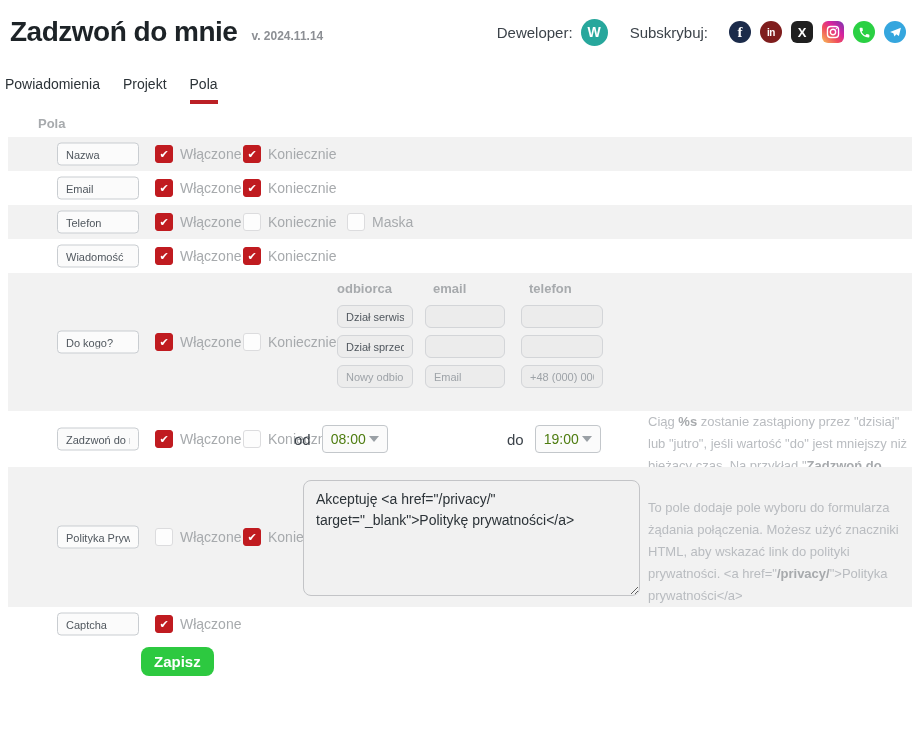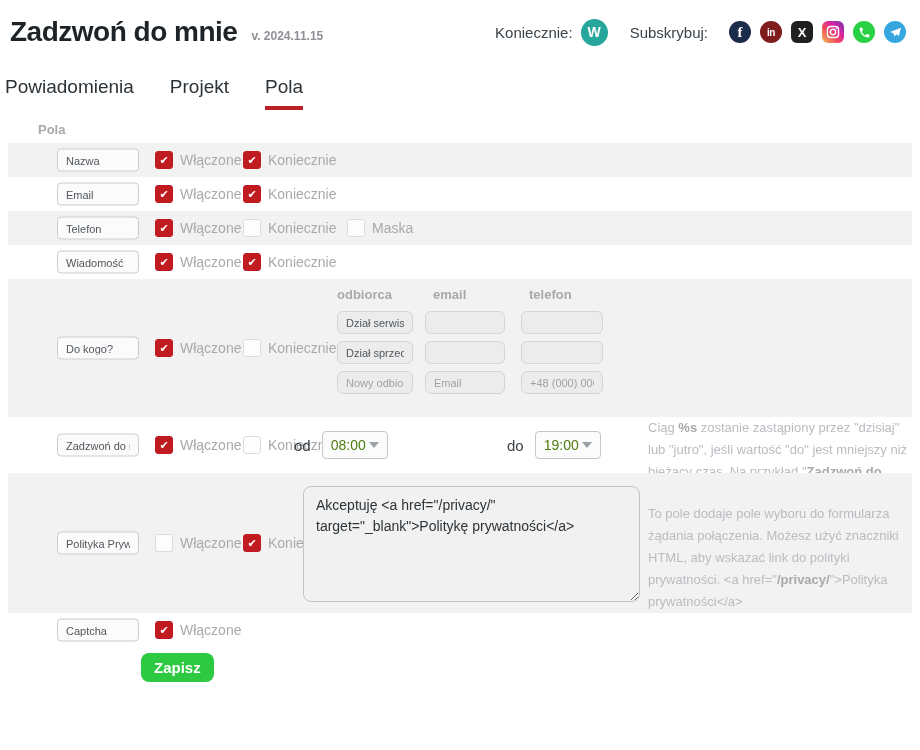--- a/index.html
+++ b/index.html
@@ -26,21 +26,21 @@
   .si-ig { border-radius:6px; background:linear-gradient(45deg,#f8c157 0%,#ef4a5e 40%,#d6249f 65%,#8134af 95%); }
   .si-wa { background:#2ad043; }
   .si-tg { background:#35a6de; }
 
   
   .menubar { margin:22px 8px 0 8px; height:38px; background:var(--accent-teal,#52cbc6);
     border-radius:6px; display:flex; align-items:center; padding:0 18px; gap:32px; }
   .menubar .mitem { color:#fff; font-weight:700; font-size:14px; text-decoration:none; cursor:pointer; }
 
   
-  .tabs { display:flex; gap:36px; margin:28px 0 0 5px; font-size:19px; color:#2c3338; }
+  .tabs { display:flex; gap:23px; margin:28px 0 0 5px; font-size:14px; color:#2c3338; }
   .tab { padding-bottom:8px; border-bottom:4px solid transparent; cursor:pointer; }
   .tab.active { border-bottom-color:var(--accent-red,#bb2025); }
 
   .section-label { margin:12px 0 6px 38px; font-size:13px; font-weight:700; color:#a7aaad; }
 
   
   .rows { margin:0 8px; }
   .row { position:relative; }
   .row.gray { background:#f2f2f2; }
   .row.h-simple { height:34px; }
@@ -99,23 +99,23 @@
     border-radius:8px; font-family:inherit; font-weight:700; font-size:15px; padding:6px 13px;
     cursor:pointer; }
 </style>
 </head>
 <body>
 
 <div class="page">
 
   <div class="header">
     <div class="title">Zadzwoń do mnie</div>
-    <div class="version">v. 2024.11.15</div>
+    <div class="version">v. 2024.11.14</div>
     <div class="header-right">
-      <span class="dev-label">Koniecznie:</span>
+      <span class="dev-label">Deweloper:</span>
       <span class="dev-logo">W</span>
       <span class="sub-label">Subskrybuj:</span>
       <span class="sicon si-fb">f</span>
       <span class="sicon si-li">in</span>
       <span class="sicon si-x">X</span>
       <span class="sicon si-ig">
         <svg width="14" height="14" viewBox="0 0 24 24" fill="none" stroke="#fff" stroke-width="2.4">
           <rect x="2.5" y="2.5" width="19" height="19" rx="5.5"></rect>
           <circle cx="12" cy="12" r="4.6"></circle>
           <circle cx="17.8" cy="6.2" r="1.2" fill="#fff" stroke="none"></circle>

